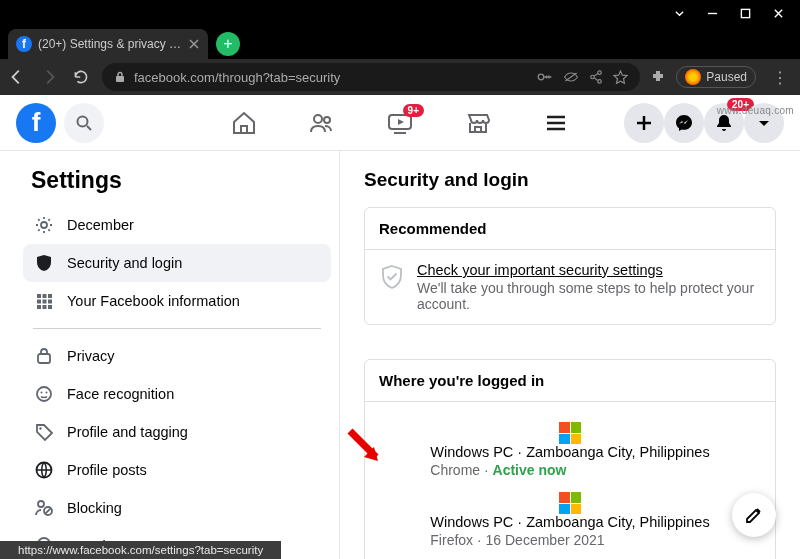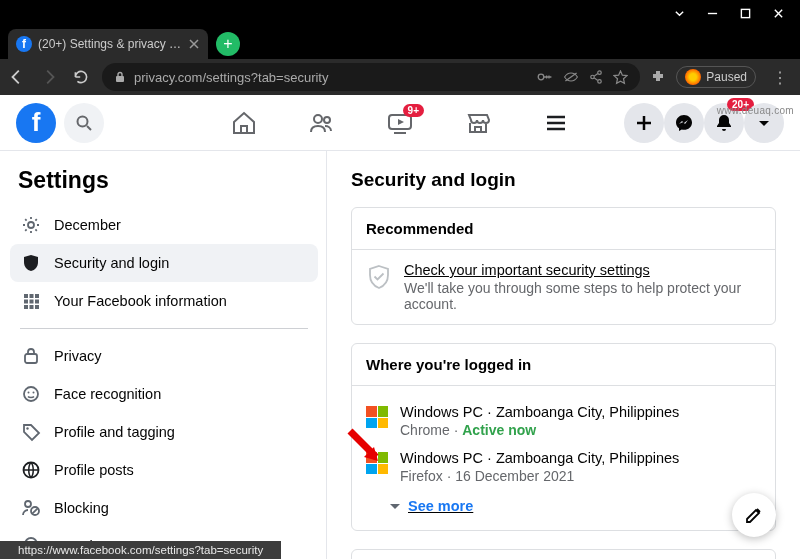--- a/index.html
+++ b/index.html
@@ -34,39 +34,39 @@
 .searchbtn { width: 40px; height: 40px; background: #f0f2f5; border-radius: 50%; display: flex; align-items: center; justify-content: center; color: #65676b; }
 .centernav { position: absolute; left: 50%; transform: translateX(-50%); display: flex; gap: 50px; align-items: center; }
 .centernav .navicon { width: 28px; height: 28px; color: #65676b; position: relative; }
 .badge { position: absolute; top: -5px; right: -10px; background: #e41e3f; color: #fff; font-size: 10px; font-weight: bold; border-radius: 9px; padding: 1px 5px; }
 .rightctrls { margin-left: auto; display: flex; gap: 0; align-items: center; }
 .circ { width: 40px; height: 40px; border-radius: 50%; background: #e4e6eb; display: flex; align-items: center; justify-content: center; color: #050505; position: relative; }
 .circ svg { width: 20px; height: 20px; }
 
 
 .main { display: flex; height: 408px; }
-.sidebar { width: 326px; padding: 16px 8px 16px 10px; overflow-y: auto; }
+.sidebar { width: 326px; padding: 16px 8px 16px 10px; overflow-y: auto; margin-left: 13px; }
 .sidebar h1 { font-size: 23px; font-weight: bold; padding-left: 8px; margin-bottom: 12px; }
 .sbitem { display: flex; align-items: center; gap: 12px; padding: 8px 10px; border-radius: 8px; cursor: pointer; font-size: 14.5px; color: #050505; }
 .sbitem.active { background: #f0f2f5; }
 .sbicon { width: 22px; height: 22px; display: flex; align-items: center; justify-content: center; color: #1c1e21; }
 .sbicon svg { width: 20px; height: 20px; }
 .sbdiv { border: none; border-top: 1px solid #ced0d4; margin: 8px 10px; }
 
 .content { flex: 1; border-left: 1px solid #e4e6eb; padding: 18px 24px; overflow-y: auto; background: #fff; }
 .content h2 { font-size: 19px; font-weight: bold; margin-bottom: 16px; }
-.card { border: 1px solid #dddfe2; border-radius: 6px; margin-bottom: 18px; }
+.card { border: 1px solid #dddfe2; border-radius: 6px; margin-bottom: 34px; }
 .cardhead { font-weight: 600; font-size: 15px; padding: 12px 14px; border-bottom: 1px solid #dddfe2; }
 .cardbody { padding: 12px 14px; }
 .rec { display: flex; gap: 12px; align-items: flex-start; }
 .recicon { width: 26px; height: 26px; flex-shrink: 0; margin-top: 2px; }
 .rectitle { font-size: 14.5px; color: #050505; text-decoration: underline; }
 .recsub { font-size: 14px; color: #65676b; margin-top: 2px; }
 
-.session { display: flex; gap: 12px; align-items: flex-start; padding: 6px 0; }
+.session { display: flex; align-items: center; padding: 6px 0; flex-direction: column; }
 .sessicon { width: 22px; height: 22px; display: grid; grid-template-columns: 1fr 1fr; grid-template-rows: 1fr 1fr; gap: 1px; flex-shrink: 0; margin-top: 2px; }
 .sessicon span { width: 100%; height: 100%; }
 .w1 { background: #f25022; } .w2 { background: #7fba00; } .w3 { background: #00a4ef; } .w4 { background: #ffb900; }
 .sesstitle { font-size: 14.5px; color: #050505; }
 .sesssub { font-size: 14px; color: #65676b; margin-top: 2px; }
 .sesssub .active { color: #31a24c; font-weight: 600; }
 .seemore { display: flex; align-items: center; gap: 8px; padding: 8px 0 4px 24px; text-decoration: underline; }
 .seemore a { color: #1877f2; font-weight: 600; font-size: 14.5px; text-decoration: none; }
 .seemore .chev { width: 0; height: 0; border-left: 5px solid transparent; border-right: 5px solid transparent; border-top: 5px solid #606770; }
 
@@ -125,21 +125,21 @@
   <span class="navbtn">
       <svg viewBox="0 0 20 20" width="16" height="16">
         <path d="M3 10a7 7 0 1 1 2.5 5.4M3 10V4m0 6h6" fill="none" stroke="#ccc" stroke-width="2"></path>
       </svg>
     </span>
   <div class="urlbox">
     <svg class="lock" viewBox="0 0 12 12">
         <rect x="2" y="5" width="8" height="6" rx="1" fill="#aaa"></rect>
         <path d="M4 5V3.5a2 2 0 0 1 4 0V5" fill="none" stroke="#aaa" stroke-width="1.4"></path>
       </svg>
-    <span>privacy.com/settings?tab=security</span>
+    <span>facebook.com/through?tab=security</span>
     <div class="url-right" style="margin-left:auto">
       <svg width="16" height="14" viewBox="0 0 20 14">
           <circle cx="5" cy="7" r="3.5" fill="none" stroke="#888" stroke-width="1.6"></circle>
           <path d="M8 7h10m-3-2v4m-3-4v4" stroke="#888" stroke-width="1.6"></path>
         </svg>
       <svg width="16" height="14" viewBox="0 0 20 14">
           <path d="M2 7s3-5 8-5 8 5 8 5-3 5-8 5-8-5-8-5z" fill="none" stroke="#888" stroke-width="1.4"></path>
           <path d="M3 12L17 2" stroke="#888" stroke-width="1.6"></path>
         </svg>
       <svg width="14" height="14" viewBox="0 0 16 16">

